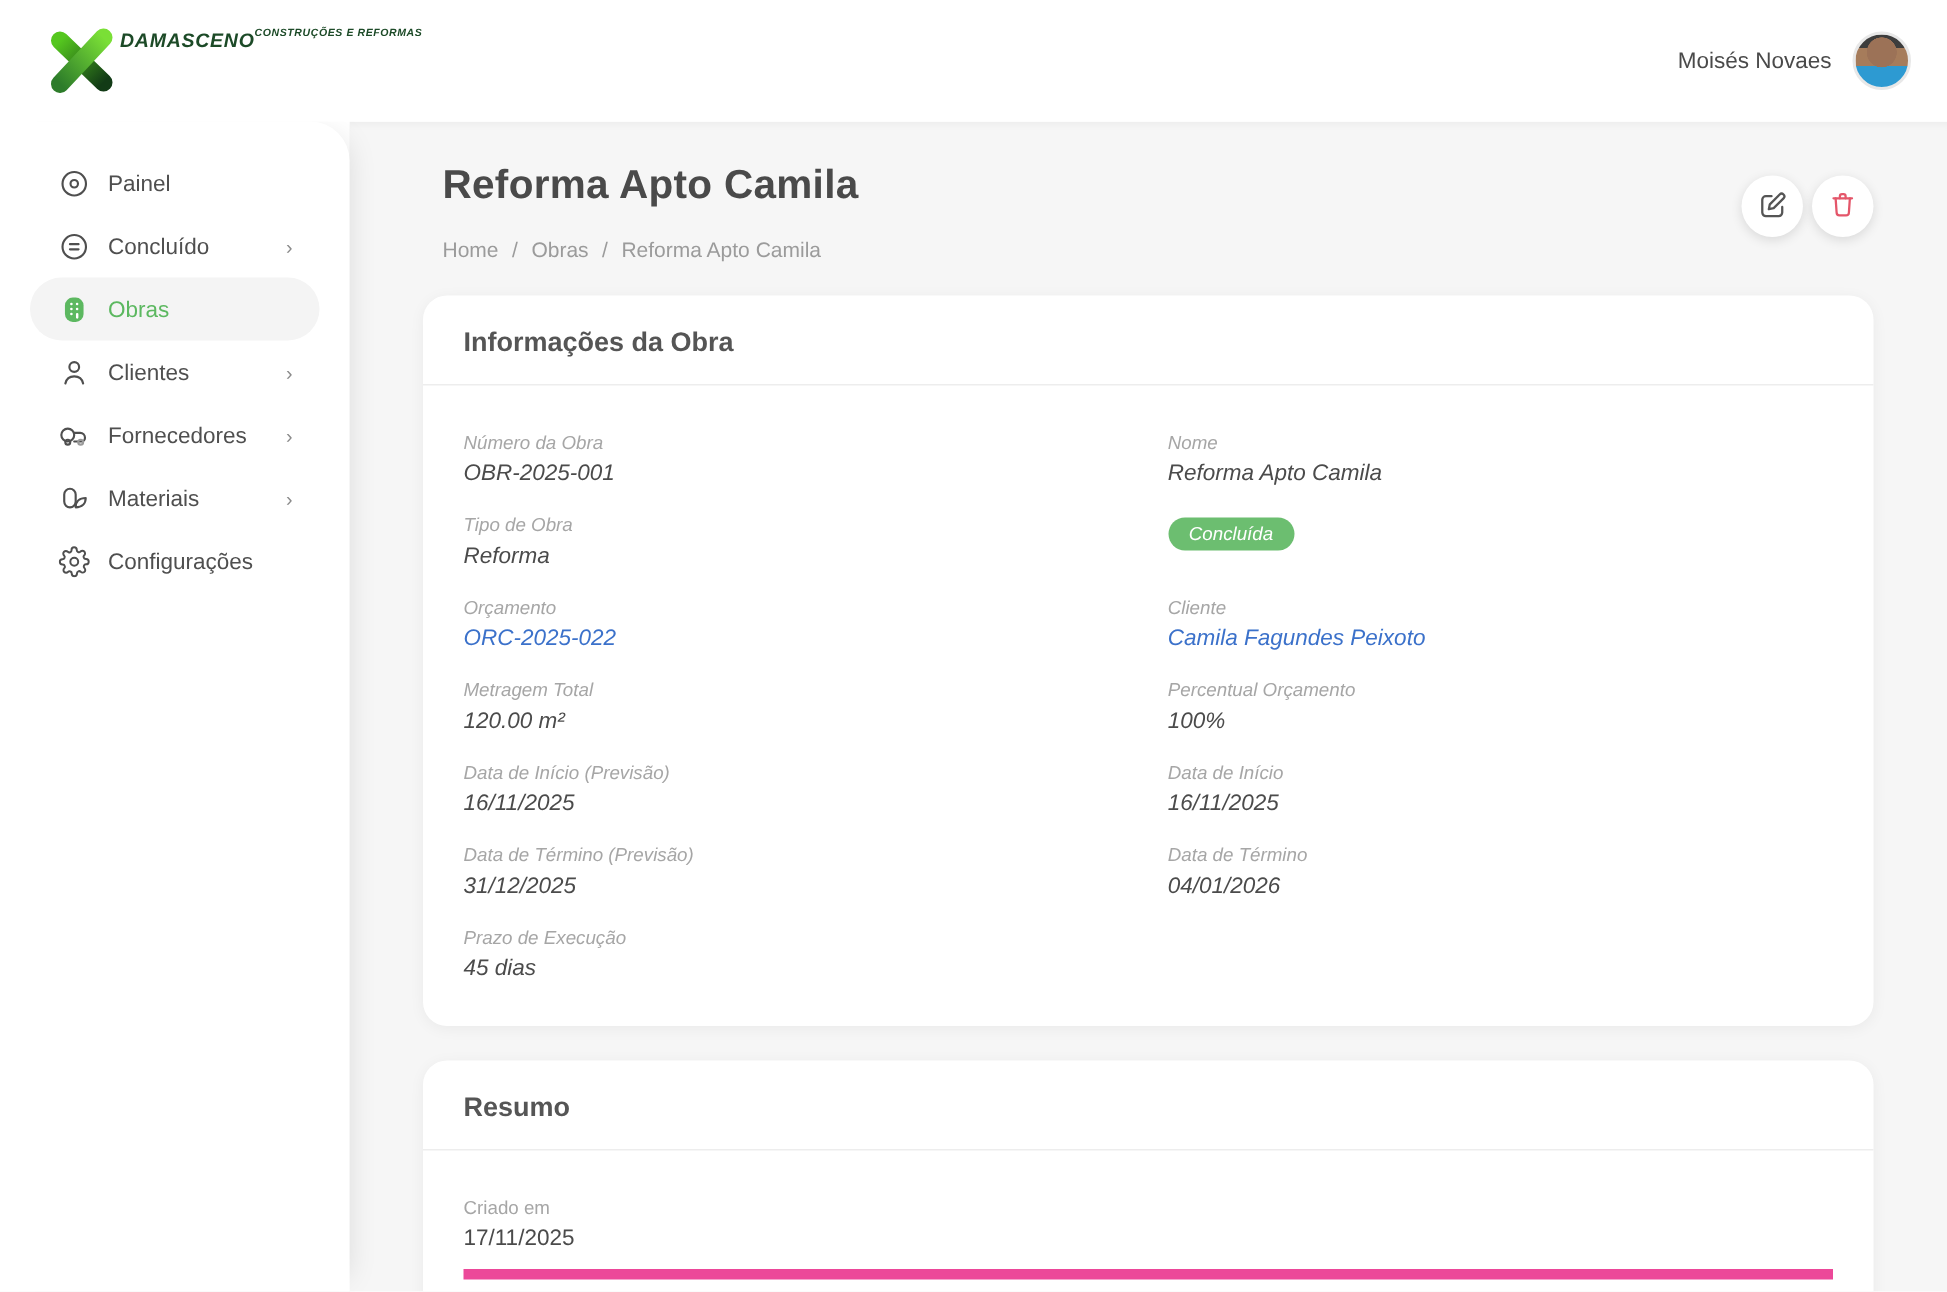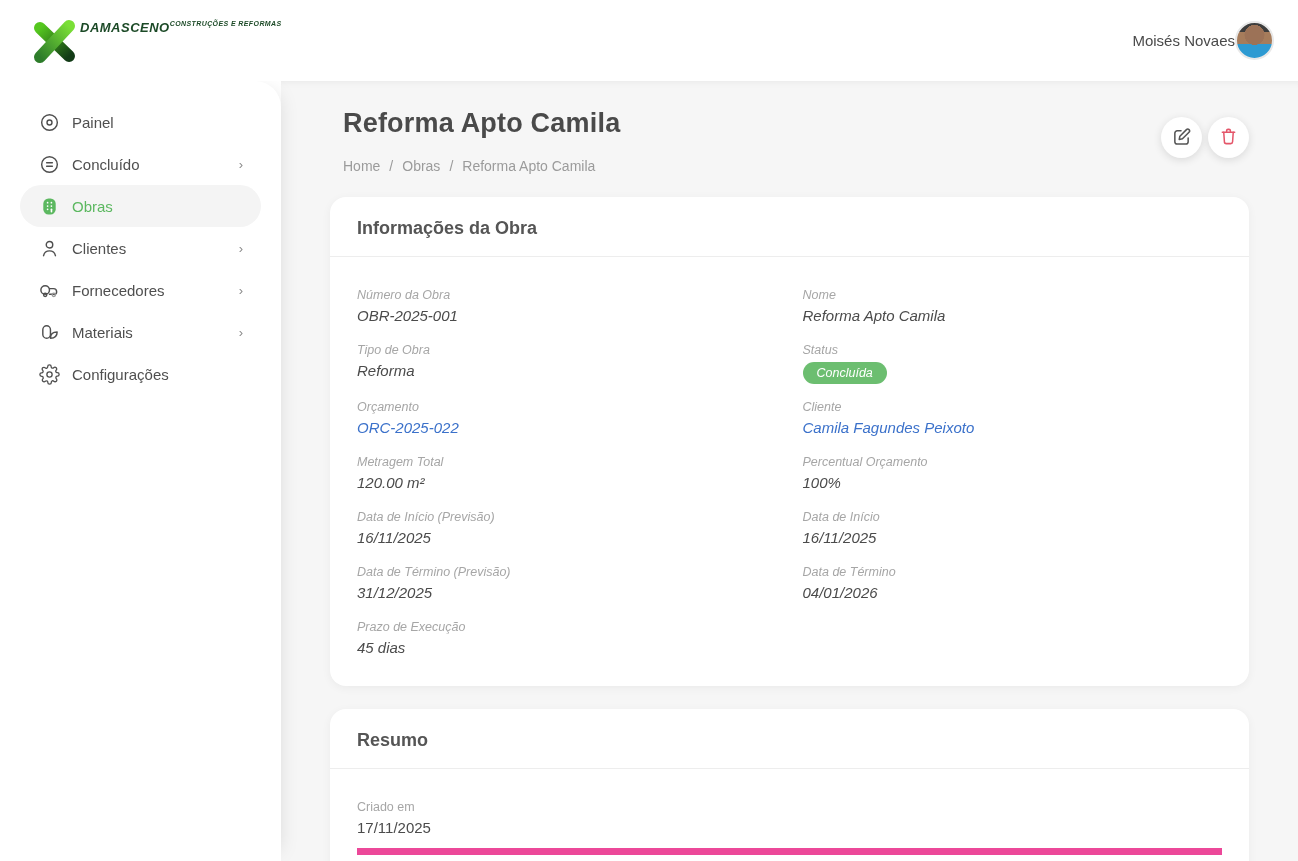--- a/index.html
+++ b/index.html
@@ -4,30 +4,30 @@
 <style>
   * { margin:0; padding:0; box-sizing:border-box; }
   html,body { width:1298px; height:861px; overflow:hidden; }
   body { font-family:"Liberation Sans", sans-serif; background:#ffffff; color:#4d4d4d; }
 
   
   .topbar { height:81px; background:#ffffff; display:flex; align-items:center; justify-content:space-between; padding:0 24px 0 28px; position:relative; z-index:5; }
   .logo { display:flex; align-items:flex-start; width:130px; padding-top:4px; }
   .logo-name { font-size:13px; font-weight:bold; font-style:italic; color:#1c4a27; letter-spacing:.5px; margin-top:1px; }
   .logo-tagline { font-size:7px; font-weight:bold; font-style:italic; color:#1c4a27; letter-spacing:.4px; margin-top:1px; white-space:nowrap; }
-  .user-area { display:flex; align-items:center; gap:0; }
+  .user-area { display:flex; align-items:center; gap:14px; }
   .user-name { font-size:15px; color:#4a4a4a; font-weight:500; }
   .avatar { width:39px; height:39px; border-radius:50%; border:2px solid #e8e8e8;
             background:
               radial-gradient(circle at 50% 34%, #9c7257 0 34%, transparent 35%),
               linear-gradient(#3d3d3d 0 26%, #a67c5b 26% 60%, #2d9ad2 60%); }
 
   
   .layout { display:flex; height:780px; }
-  .sidebar { width:281px; background:#ffffff; border-radius:0 26px 0 0; box-shadow:8px 0 20px -10px rgba(0,0,0,.13); padding-top:20px; z-index:4; }
+  .sidebar { width:233px; background:#ffffff; border-radius:0 26px 0 0; box-shadow:8px 0 20px -10px rgba(0,0,0,.13); padding-top:20px; z-index:4; }
   .content { flex:1; background:#f6f6f6; box-shadow:inset 0 8px 8px -8px rgba(0,0,0,.07); padding:0 49px; overflow:hidden; }
 
   
   .nav-item { display:flex; align-items:center; height:42px; margin:0 20px; padding:0 18px; border-radius:21px; cursor:pointer; color:#4f4f4f; }
   .nav-item.active { background:#f4f4f4; color:#5cb860; }
   .nav-icon { width:22px; height:22px; display:flex; align-items:center; justify-content:center; margin-right:12px; }
   .nav-label { font-size:15px; flex:1; }
   .nav-chevron { color:#8b8b8b; font-size:13px; }
 
   
@@ -208,21 +208,21 @@
               <div class="field-value">OBR-2025-001</div>
             </div>
             <div class="field">
               <div class="field-label">Nome</div>
               <div class="field-value">Reforma Apto Camila</div>
             </div>
             <div class="field">
               <div class="field-label">Tipo de Obra</div>
               <div class="field-value">Reforma</div>
             </div>
-            <div class="field"><div class="field-label">Status</div><span class="badge">Concluída</span></div>
+            <div class="field"><span class="badge">Concluída</span></div>
             <div class="field">
               <div class="field-label">Orçamento</div>
               <div class="field-link">ORC-2025-022</div>
             </div>
             <div class="field">
               <div class="field-label">Cliente</div>
               <div class="field-link">Camila Fagundes Peixoto</div>
             </div>
             <div class="field">
               <div class="field-label">Metragem Total</div>

